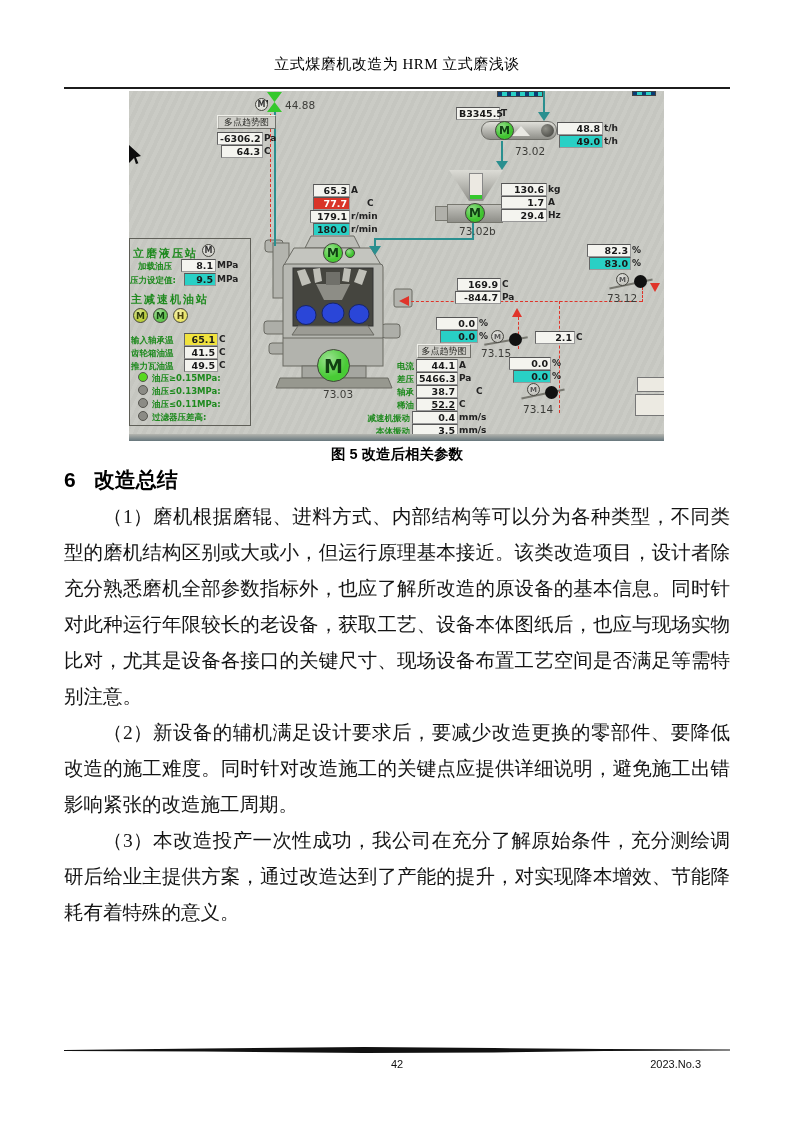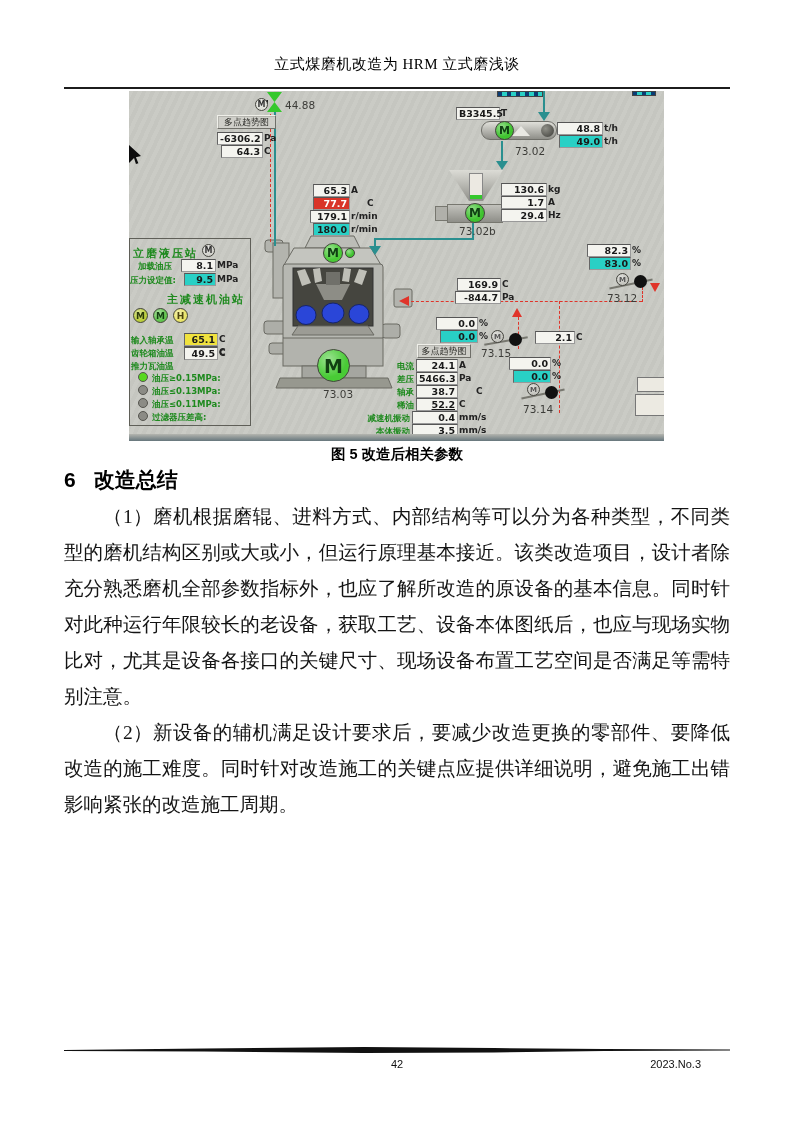--- a/index.html
+++ b/index.html
@@ -233,21 +233,21 @@
       <div class="vbox" style="left: 380px; top: 266px;">
         <div class="vb w" style="width: 42px;">0.0</div>
         <div class="vu">%</div>
       </div>
       <div class="vbox" style="left: 384px; top: 279px;">
         <div class="vb c" style="width: 38px;">0.0</div>
         <div class="vu">%</div>
       </div>
       <div class="glabel" style="left: 201px; top: 270px; width: 84px; text-align: right;">电流</div>
       <div class="vbox" style="left: 287px; top: 268px;">
-        <div class="vb w" style="width: 42px;">24.1</div>
+        <div class="vb w" style="width: 42px;">44.1</div>
         <div class="vu">A</div>
       </div>
       <div class="glabel" style="left: 201px; top: 283px; width: 84px; text-align: right;">差压</div>
       <div class="vbox" style="left: 287px; top: 281px;">
         <div class="vb w" style="width: 42px;">5466.3</div>
         <div class="vu">Pa</div>
       </div>
       <div class="glabel" style="left: 201px; top: 296px; width: 84px; text-align: right;">轴承</div>
       <div class="vbox" style="left: 287px; top: 294px; gap: 17px;">
         <div class="vb w" style="width: 42px;">38.7</div>
@@ -290,21 +290,21 @@
       <div class="motor" style="left: 487px; top: 182px; width: 13px; height: 13px; background-color: rgb(198, 198, 192); color: rgb(85, 85, 85); font-size: 7px;">M</div>
       <div class="motor" style="left: 362px; top: 239px; width: 13px; height: 13px; background-color: rgb(198, 198, 192); color: rgb(85, 85, 85); font-size: 7px;">M</div>
       <div class="motor" style="left: 398px; top: 292px; width: 13px; height: 13px; background-color: rgb(198, 198, 192); color: rgb(85, 85, 85); font-size: 7px;">M</div>
       <div class="actline" style="left: 480px; top: 192px; width: 44px; transform: rotate(-12deg);"></div>
       <div class="actdot" style="left: 505px; top: 184px;"></div>
       <div class="actline" style="left: 355px; top: 249px; width: 44px; transform: rotate(-10deg);"></div>
       <div class="actdot" style="left: 380px; top: 242px;"></div>
       <div class="actline" style="left: 392px; top: 302px; width: 44px; transform: rotate(-12deg);"></div>
       <div class="actdot" style="left: 416px; top: 295px;"></div>
       <div class="glabel t11" style="left: 4px; top: 155px;">立磨液压站</div>
-      <div class="glabel t11" style="left: 2px; top: 201px; padding-left: 36px;">主减速机油站</div>
+      <div class="glabel t11" style="left: 2px; top: 201px;">主减速机油站</div>
       <div class="glabel" style="left: 9px; top: 170px;">加载油压</div>
       <div class="vbox" style="left: 52px; top: 168px;">
         <div class="vb w" style="width: 35px;">8.1</div>
         <div class="vu">MPa</div>
       </div>
       <div class="glabel" style="left: 1px; top: 184px;">压力设定值:</div>
       <div class="vbox" style="left: 55px; top: 182px;">
         <div class="vb c" style="width: 32px;">9.5</div>
         <div class="vu">MPa</div>
       </div>
@@ -312,41 +312,42 @@
       <div class="vbox" style="left: 55px; top: 242px;">
         <div class="vb y" style="width: 34px;">65.1</div>
         <div class="vu">C</div>
       </div>
       <div class="glabel" style="left: 2px; top: 257px;">齿轮箱油温</div>
       <div class="vbox" style="left: 55px; top: 255px;">
         <div class="vb w" style="width: 34px;">41.5</div>
         <div class="vu">C</div>
       </div>
       <div class="glabel" style="left: 2px; top: 270px;">推力瓦油温</div>
-      <div class="vbox" style="left: 55px; top: 256px;">
+      <div class="vbox" style="left: 55px; top: 268px;">
         <div class="vb w" style="width: 34px;">49.5</div>
         <div class="vu">C</div>
       </div>
       <div class="led" style="left: 9px; top: 281px; background: rgb(88, 216, 30);"></div>
       <div class="glabel" style="left: 23px; top: 282px;">油压≥0.15MPa:</div>
       <div class="led" style="left: 9px; top: 294px; background: rgb(139, 139, 133);"></div>
       <div class="glabel" style="left: 23px; top: 295px;">油压≤0.13MPa:</div>
       <div class="led" style="left: 9px; top: 307px; background: rgb(139, 139, 133);"></div>
       <div class="glabel" style="left: 23px; top: 308px;">油压≤0.11MPa:</div>
       <div class="led" style="left: 9px; top: 320px; background: rgb(139, 139, 133);"></div>
       <div class="glabel" style="left: 23px; top: 321px;">过滤器压差高:</div>
     </div>
 
   <div class="caption">图 5 改造后相关参数</div>
 
   <h2 class="sec"><span>6</span><span class="sec-t">改造总结</span></h2>
 
   <div class="bodytxt">
     <p>（1）磨机根据磨辊、进料方式、内部结构等可以分为各种类型，不同类型的磨机结构区别或大或小，但运行原理基本接近。该类改造项目，设计者除充分熟悉磨机全部参数指标外，也应了解所改造的原设备的基本信息。同时针对此种运行年限较长的老设备，获取工艺、设备本体图纸后，也应与现场实物比对，尤其是设备各接口的关键尺寸、现场设备布置工艺空间是否满足等需特别注意。</p>
     <p>（2）新设备的辅机满足设计要求后，要减少改造更换的零部件、要降低改造的施工难度。同时针对改造施工的关键点应提供详细说明，避免施工出错影响紧张的改造施工周期。</p>
+    <p>（3）本改造投产一次性成功，我公司在充分了解原始条件，充分测绘调研后给业主提供方案，通过改造达到了产能的提升，对实现降本增效、节能降耗有着特殊的意义。</p>
   </div>
 
   <svg class="frule" width="666" height="8">
     <polygon points="0,4 140,2.5 300,1 430,2 540,3 666,3.5 666,4.5 540,5 430,6.5 300,7 140,5.5 0,5" fill="#111"></polygon>
   </svg>
   <div class="pgnum">42</div>
   <div class="issue">2023.No.3</div>
 
 </div>
 

